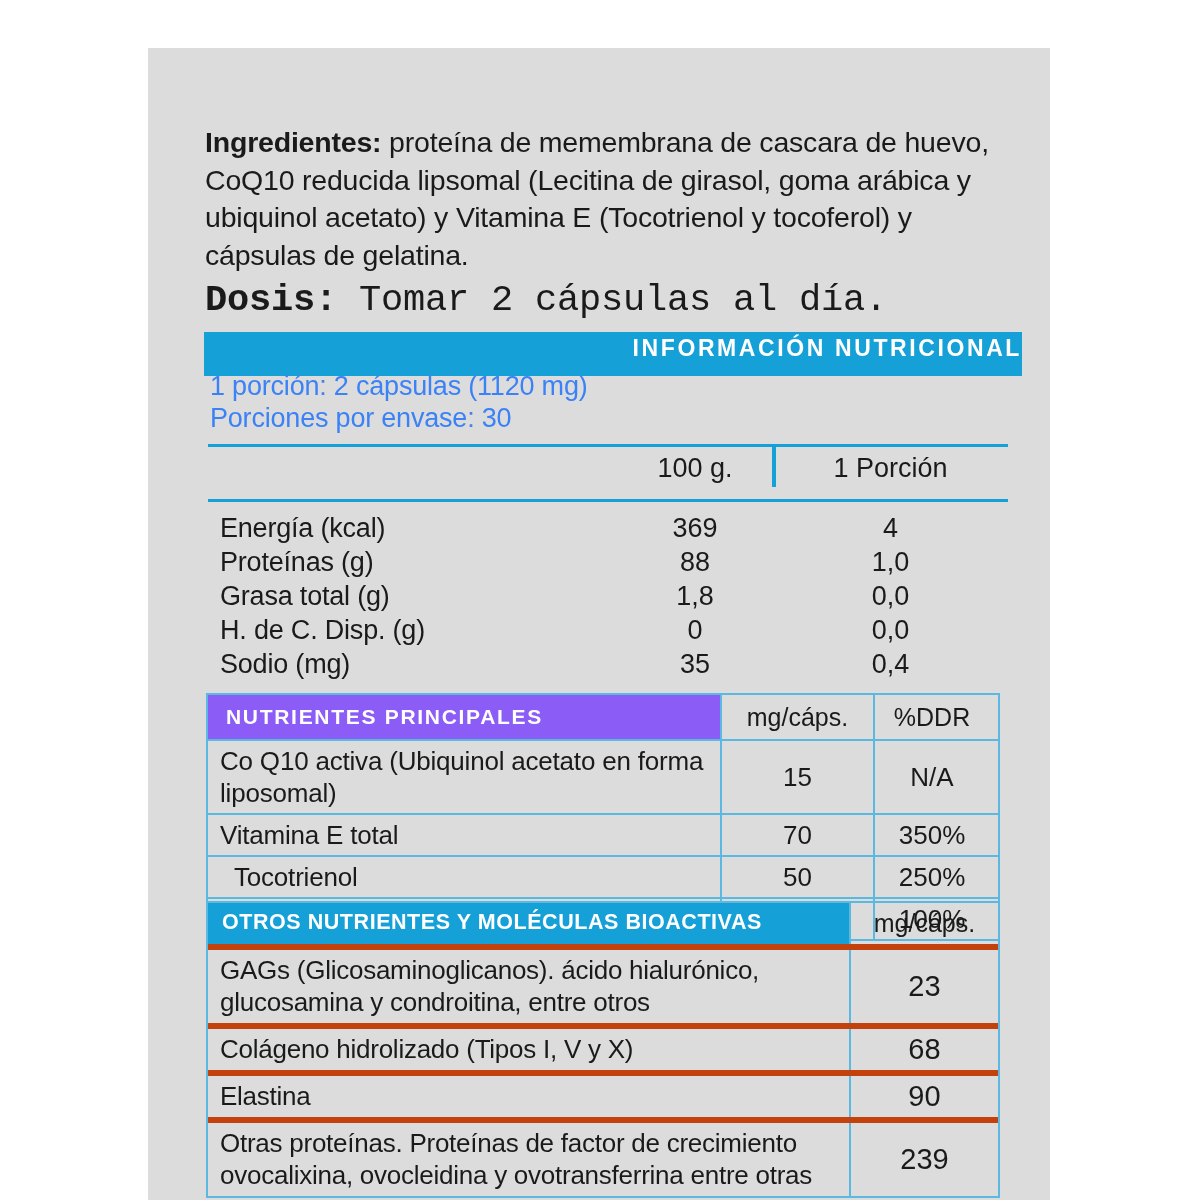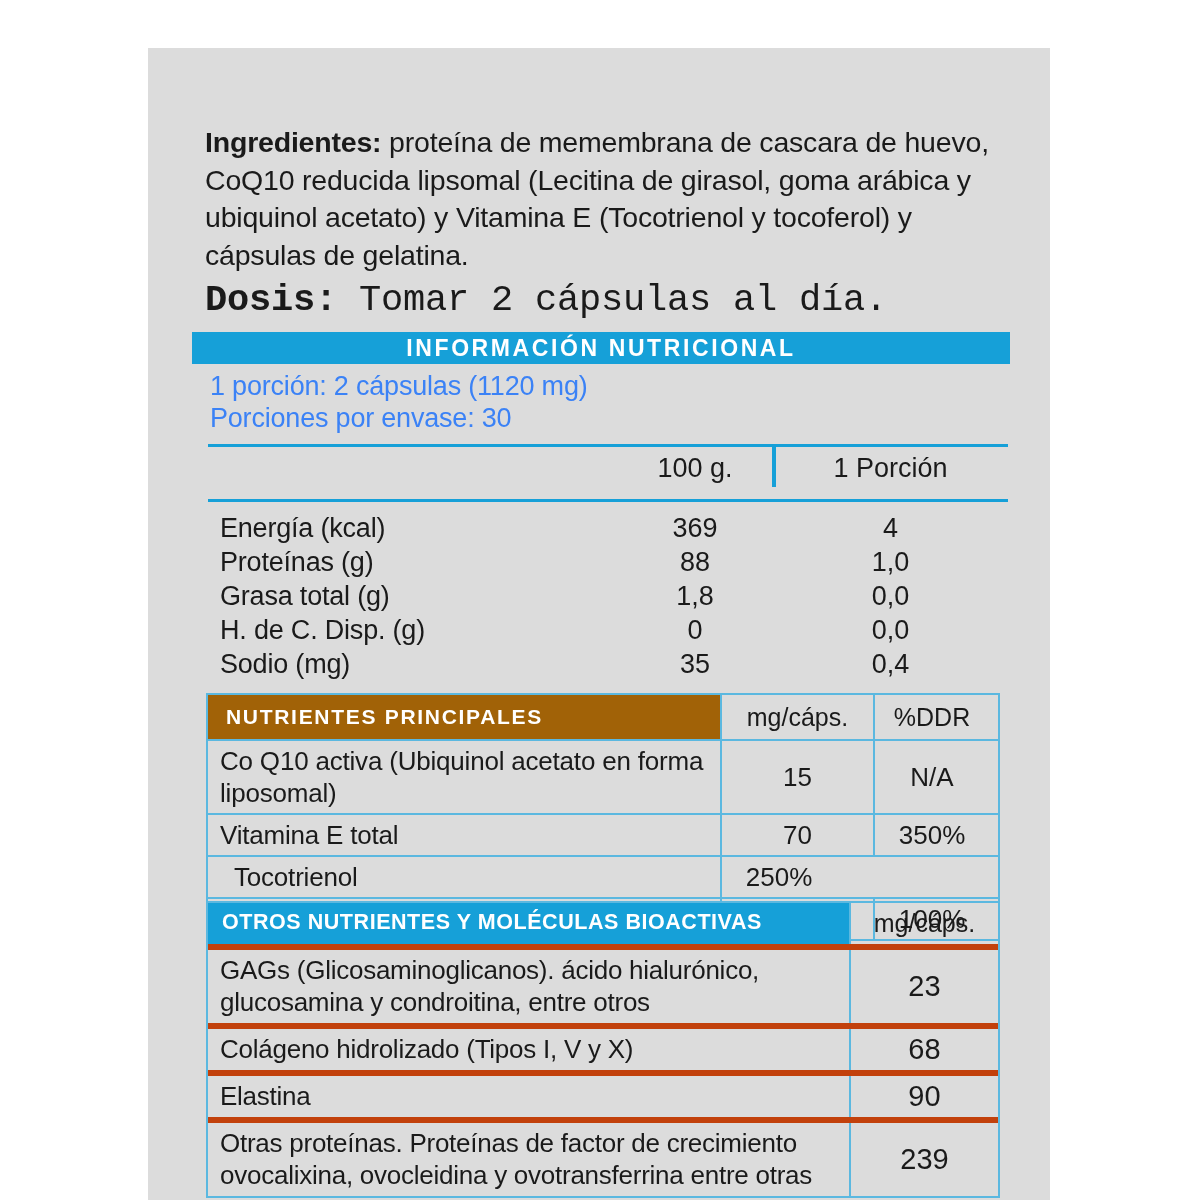--- a/index.html
+++ b/index.html
@@ -57,30 +57,30 @@
     line-height: 37.5px;
     color: #1a1a1a;
     margin: 8px 0 0 0;
     letter-spacing: -0.2px;
   }
   .dose-par b { font-weight: bold; }
 
   
   #banner {
     position: absolute;
-    left: 192px;
+    left: 204px;
     top: 284px;
     width: 818px;
-    height: 32px;
+    height: 44px;
     background: #16A0D8;
     color: #ffffff;
     font-size: 23px;
     font-weight: bold;
     letter-spacing: 2.6px;
-    text-align: center;
+    text-align: right;
     line-height: 32px;
     white-space: nowrap;
   }
 
   
   #serving {
     position: absolute;
     left: 210px;
     top: 322px;
     width: 790px;
@@ -174,21 +174,21 @@
     display: flex;
     border-bottom: 2px solid #5BB8E0;
     box-sizing: border-box;
   }
   .pt-row:last-child { border-bottom: none; }
 
   .pt-head {
     background: transparent;
   }
   .pt-head .pt-c1 {
-    background: #a16207;
+    background: #8b5cf6;
     color: #ffffff;
     font-size: 21px;
     font-weight: bold;
     letter-spacing: 1.7px;
     padding: 6px 0 6px 18px;
     box-sizing: border-box;
     white-space: nowrap;
   }
   .pt-c1 {
     width: 514px;
@@ -352,20 +352,21 @@
       <div class="pt-c2">15</div>
       <div class="pt-c3">N/A</div>
     </div>
     <div class="pt-row">
       <div class="pt-c1">Vitamina E total</div>
       <div class="pt-c2">70</div>
       <div class="pt-c3">350%</div>
     </div>
     <div class="pt-row">
       <div class="pt-c1 pt-indent">Tocotrienol</div>
+      <div class="pt-c2">50</div>
       <div class="pt-c3">250%</div>
     </div>
     <div class="pt-row">
       <div class="pt-c1 pt-indent">Tocoferol</div>
       <div class="pt-c2">20</div>
       <div class="pt-c3">100%</div>
     </div>
   </div>
 
   <div id="others-table">

